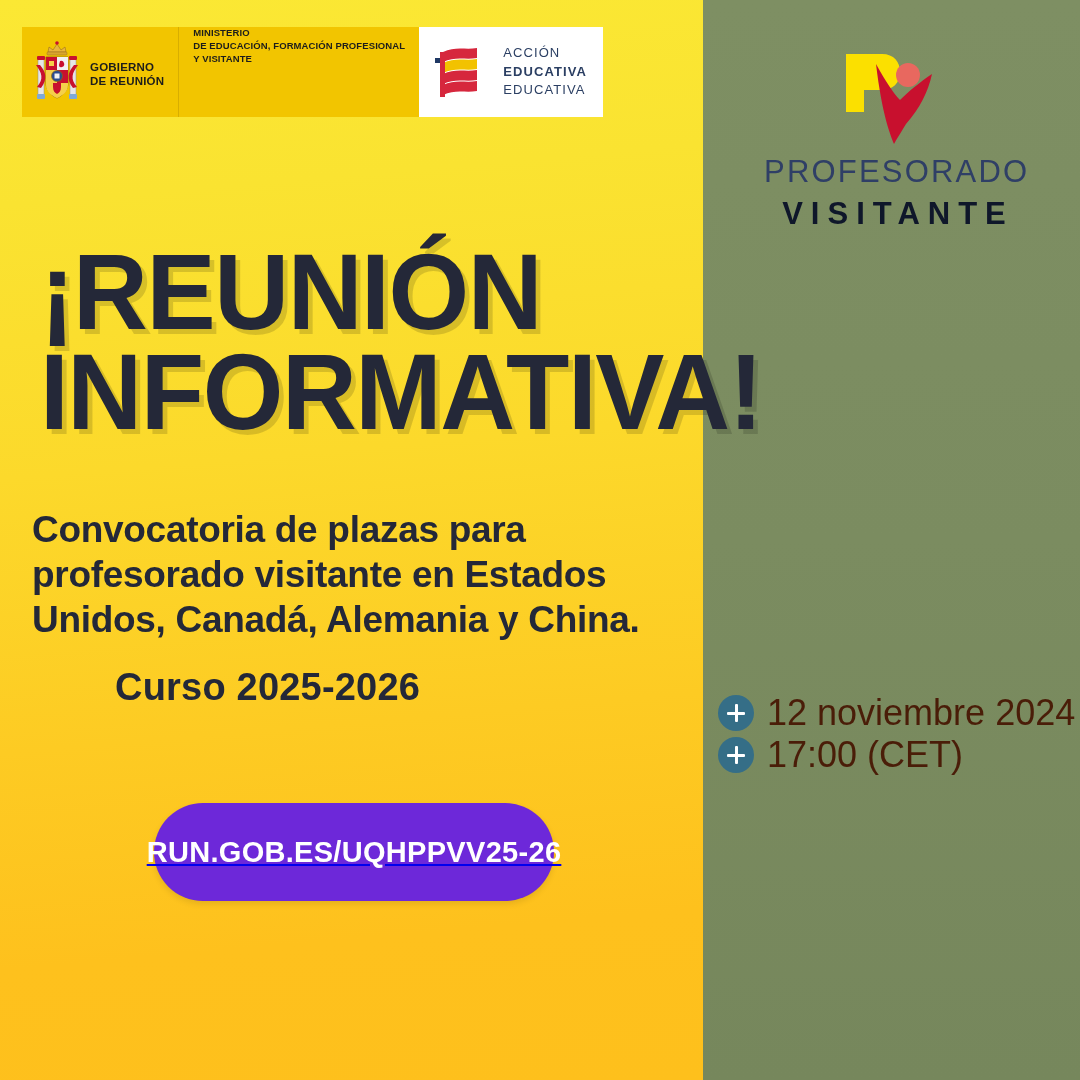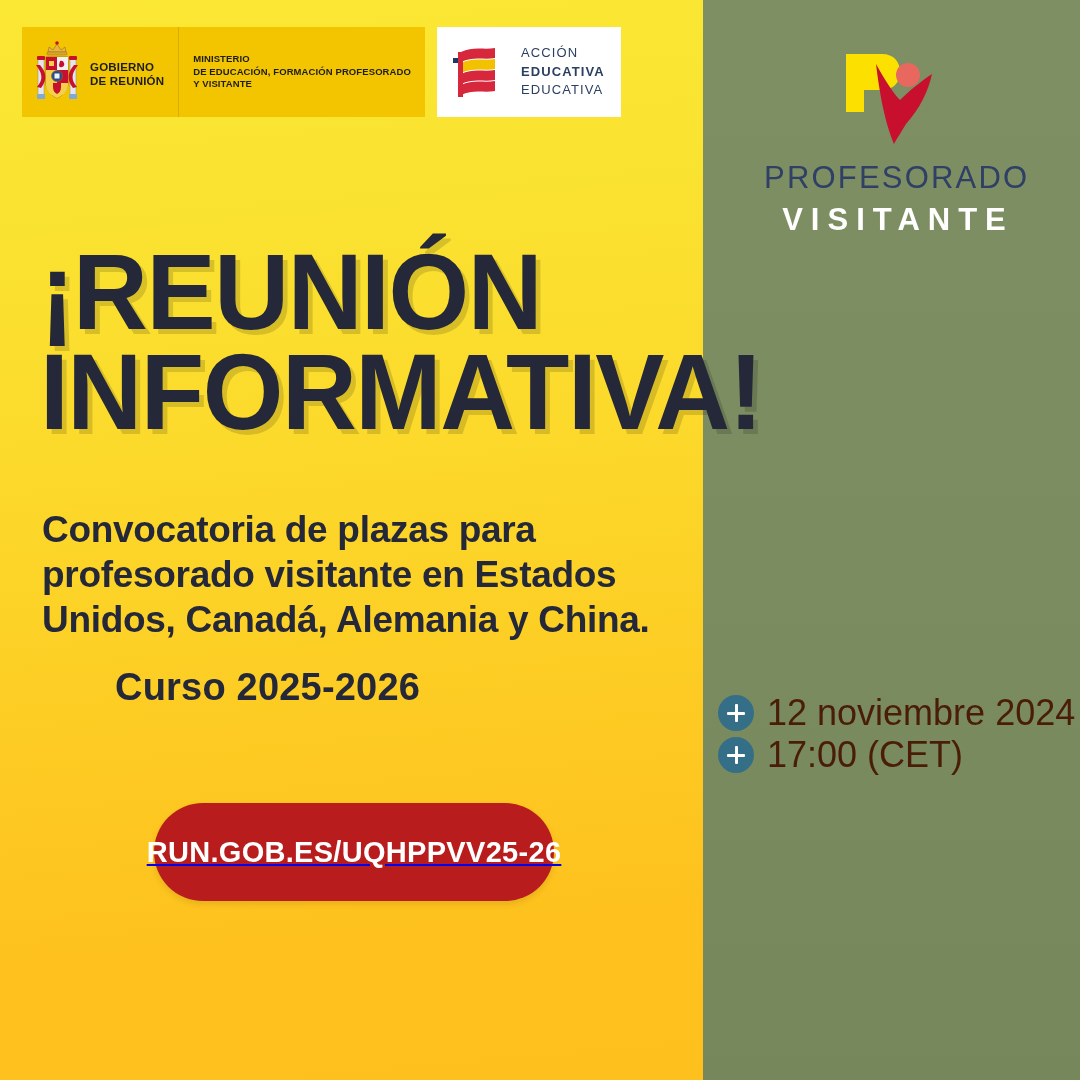--- a/index.html
+++ b/index.html
@@ -36,90 +36,89 @@
   }
   .coat{
     width:50px;height:70px;position:relative;flex:0 0 auto;margin-right:8px;
   }
   .gov-name{
     font-size:11.5px;line-height:1.25;font-weight:700;color:#1d1d1b;letter-spacing:.2px;
     white-space:nowrap;
   }
   .min-block{
     background:#f2c500;
-    display:flex;align-items:center;
+    display:flex;align-items:flex-start;
     padding:0 14px;
   }
   .min-name{
     font-size:9.5px;line-height:1.35;font-weight:700;color:#1d1d1b;letter-spacing:.1px;
     white-space:nowrap;
   }
   .aee-block{
     background:#ffffff;
     display:flex;align-items:center;gap:10px;
     padding:0 16px 0 12px;
-    margin-left:12px;
   }
   .aee-flag{width:62px;height:60px;flex:0 0 auto;}
   .aee-text{
     font-size:13px;line-height:1.45;color:#2b3f63;letter-spacing:1.1px;
   }
   .aee-text .l1{font-weight:400;}
   .aee-text .l2{font-weight:700;}
   .aee-text .l3{font-weight:400;}
 
   
   .pv{
     position:absolute;right:56px;top:42px;
     width:260px;text-align:center;
   }
   .pv-mark{width:140px;height:104px;margin:0 auto;display:block;}
   .pv-t1{
-    margin-top:14px;
+    margin-top:8px;
     font-size:31px;font-weight:400;letter-spacing:2.2px;color:#2f3f66;
   }
   .pv-t2{
     margin-top:6px;
-    font-size:31px;font-weight:600;letter-spacing:8px;color:#ffffff;
+    font-size:31px;font-weight:600;letter-spacing:8px;color:#0f172a;
     padding-left:8px;
   }
 
   
   .headline{
     position:absolute;left:40px;top:242px;
     font-size:108px;line-height:.93;
     font-weight:900;letter-spacing:-1.5px;
     color:#242838;
     text-shadow:5px 5px 0 rgba(0,0,0,.14);
     transform:scaleX(.96);transform-origin:left top;
     white-space:nowrap;
   }
   .headline .ln{display:block;}
 
   
   .body-copy{
-    position:absolute;left:42px;top:470px;
+    position:absolute;left:32px;top:470px;
     width:660px;
     font-size:37px;line-height:1.22;
     font-weight:600;color:#242838;
     letter-spacing:-.3px;
   }
   .body-copy b{font-weight:900;}
 
   .curso{
     position:absolute;left:115px;top:666px;
     font-size:38px;font-weight:700;color:#242838;letter-spacing:.2px;
   }
 
   
   .pill{
     position:absolute;left:154px;top:803px;
     width:400px;height:98px;
     border-radius:49px;
-    background:#b91c1c;
+    background:#6d28d9;
     display:flex;align-items:center;justify-content:center;
     box-shadow:0 3px 6px rgba(0,0,0,.10);
   }
   .pill-text{
     color:#ffffff;font-size:29px;font-weight:600;letter-spacing:.3px;
     white-space:nowrap;
   }
 
   
   .sched{
@@ -184,21 +183,21 @@
       </span>
       <span class="gov-name">
         <span>GOBIERNO</span><br>
         <span>DE REUNIÓN</span>
       </span>
     </div>
 
     <div class="min-block">
       <span class="min-name">
         <span>MINISTERIO</span><br>
-        <span>DE EDUCACIÓN, FORMACIÓN PROFESORADO</span><br>
+        <span>DE EDUCACIÓN, FORMACIÓN PROFESIONAL</span><br>
         <span>Y VISITANTE</span>
       </span>
     </div>
 
     <div class="aee-block">
       <span class="aee-flag">
         <svg viewBox="0 0 62 60" width="62" height="60" aria-hidden="true">
           <path d="M4 16 h10 v5 h-10 z" fill="#1F3864"></path>
           <path d="M4 20 h10 v22 h-10 z" fill="#1F3864" opacity="0"></path>
           <path d="M12 10 C24 4 34 8 46 6 L46 16 C34 18 24 14 12 20 Z" fill="#D6273D"></path>

